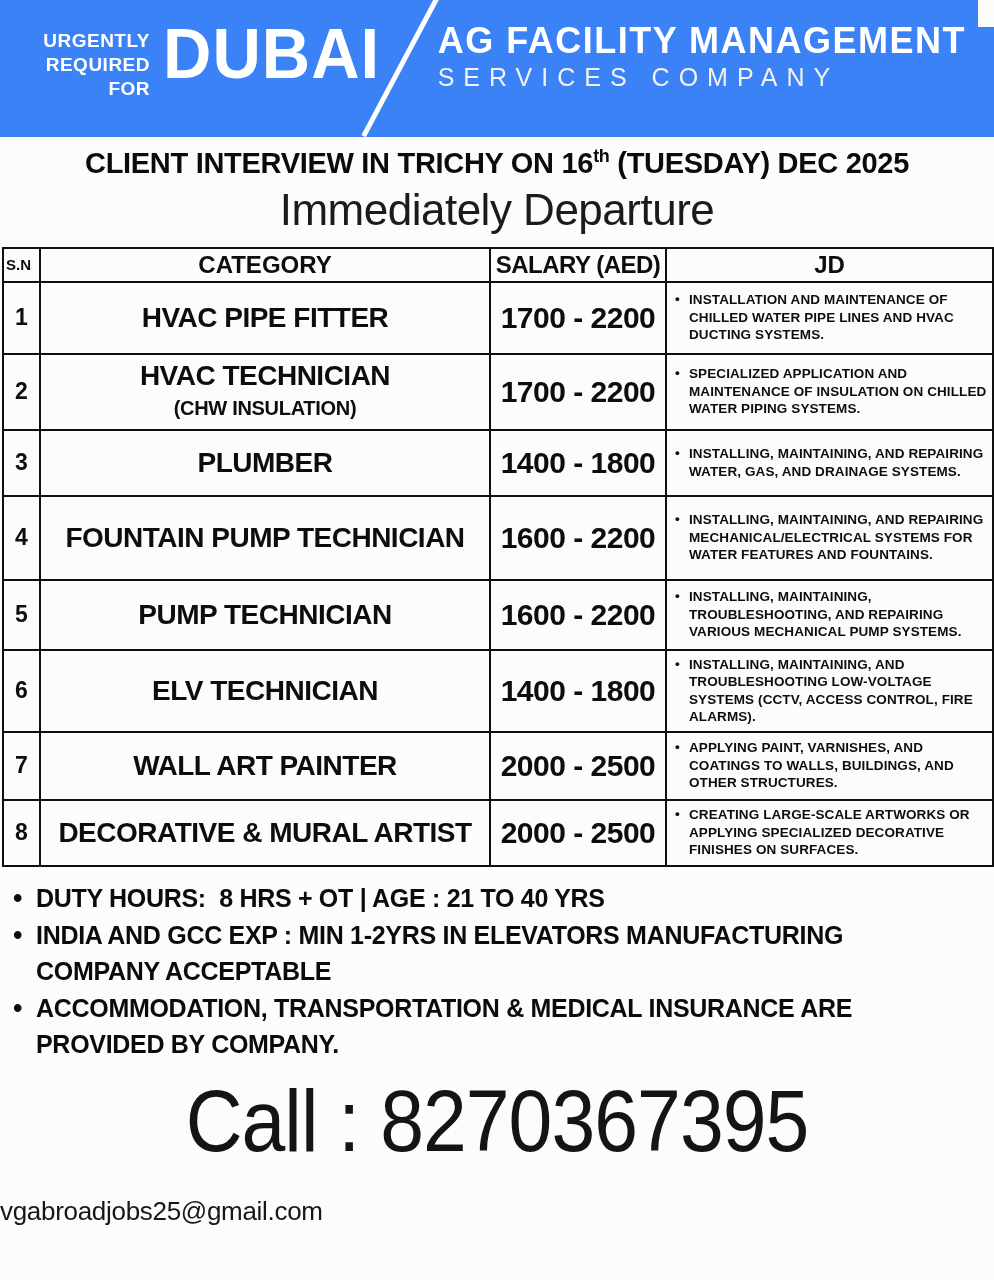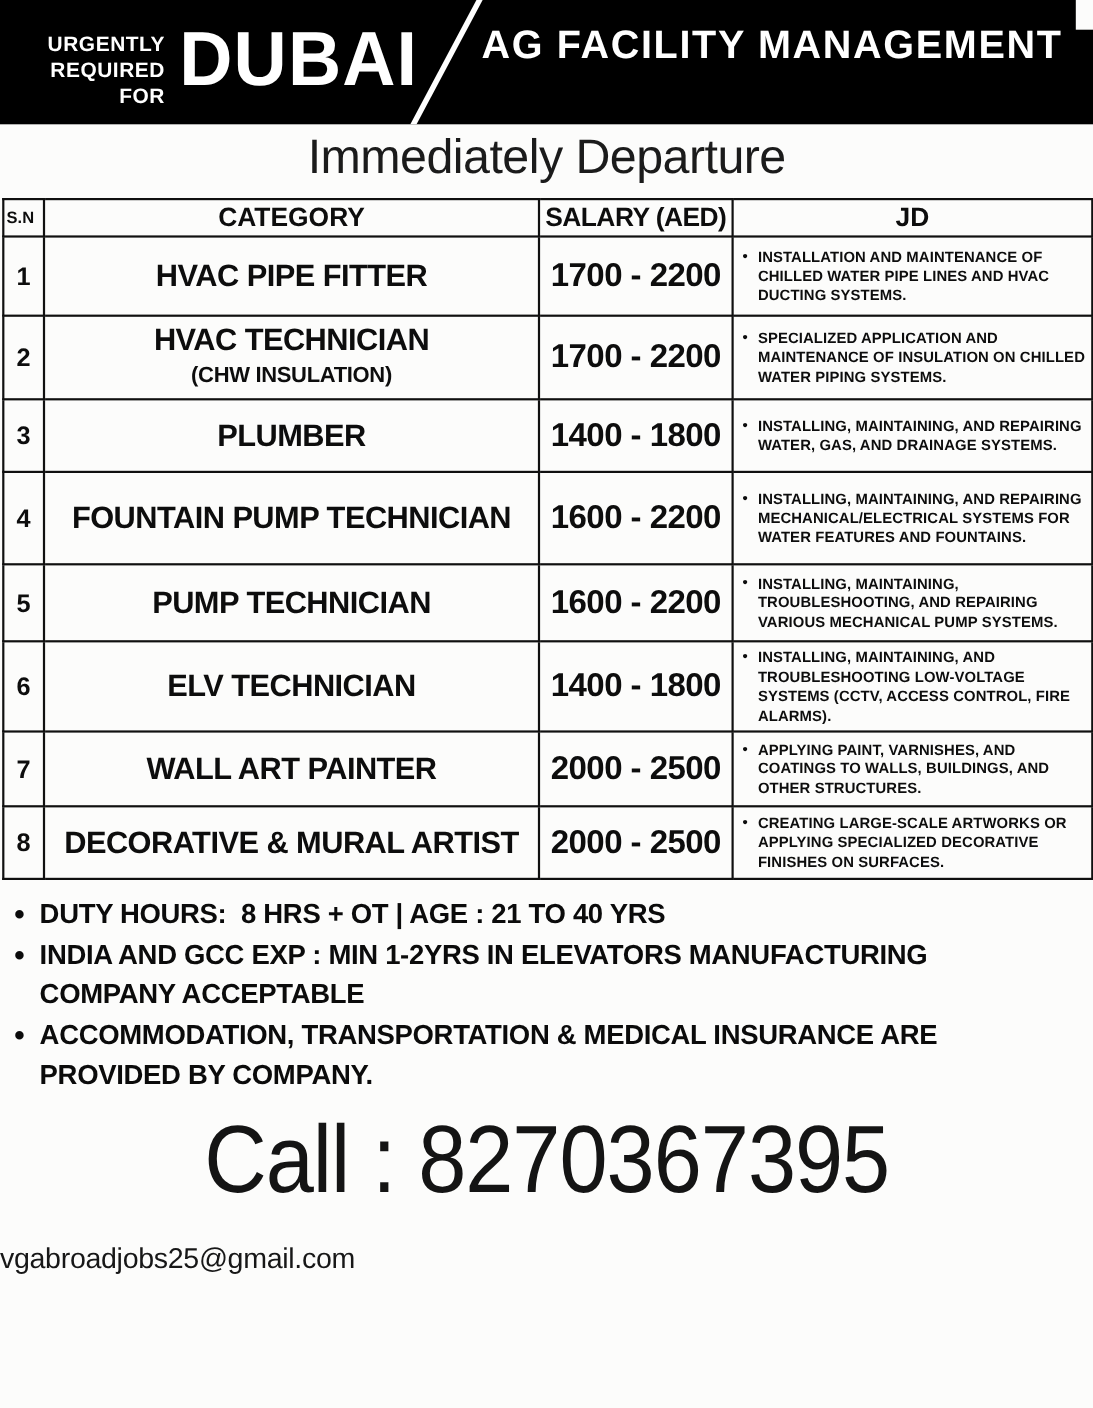--- a/index.html
+++ b/index.html
@@ -6,21 +6,21 @@
   html,body { background:#ffffff; }
   .page {
     width:994px; height:1280px; position:relative; overflow:hidden;
     background:#fcfcfb; color:#0d0d0d;
     font-family:"Liberation Sans", sans-serif;
     margin:0 auto;
   }
 
   
   .header {
-    position:relative; height:113px; background:#000000; color:#ffffff;
+    position:relative; height:137px; background:#3b82f6; color:#ffffff;
     overflow:hidden;
   }
   .urgently {
     position:absolute; top:29px; left:0; width:150px; text-align:right;
     font-weight:bold; font-size:19px; line-height:24px; letter-spacing:0.5px;
   }
   .city {
     position:absolute; top:14px; left:163px;
     font-size:67px; font-weight:bold; letter-spacing:1px;
     transform:scaleY(1.04); transform-origin:top left;
@@ -98,24 +98,28 @@
 
   <div class="header">
     <div class="urgently">
       <div>URGENTLY</div>
       <div>REQUIRED FOR</div>
     </div>
     <div class="city">DUBAI</div>
     <div class="slash"></div>
     <div class="company">
       <div class="company-line1">AG FACILITY MANAGEMENT</div>
+      <div class="company-line2">SERVICES COMPANY</div>
     </div>
     <div class="notch"></div>
   </div>
 
+  <div class="title">
+    <span>CLIENT INTERVIEW IN TRICHY ON 16</span><sup>th</sup><span> (TUESDAY) DEC 2025</span>
+  </div>
   <div class="subtitle">Immediately Departure</div>
 
   <table class="jobs-table">
     <colgroup>
       <col class="col-sn">
         <col class="col-cat">
         <col class="col-sal">
         <col class="col-jd">
     </colgroup>
     <thead>

